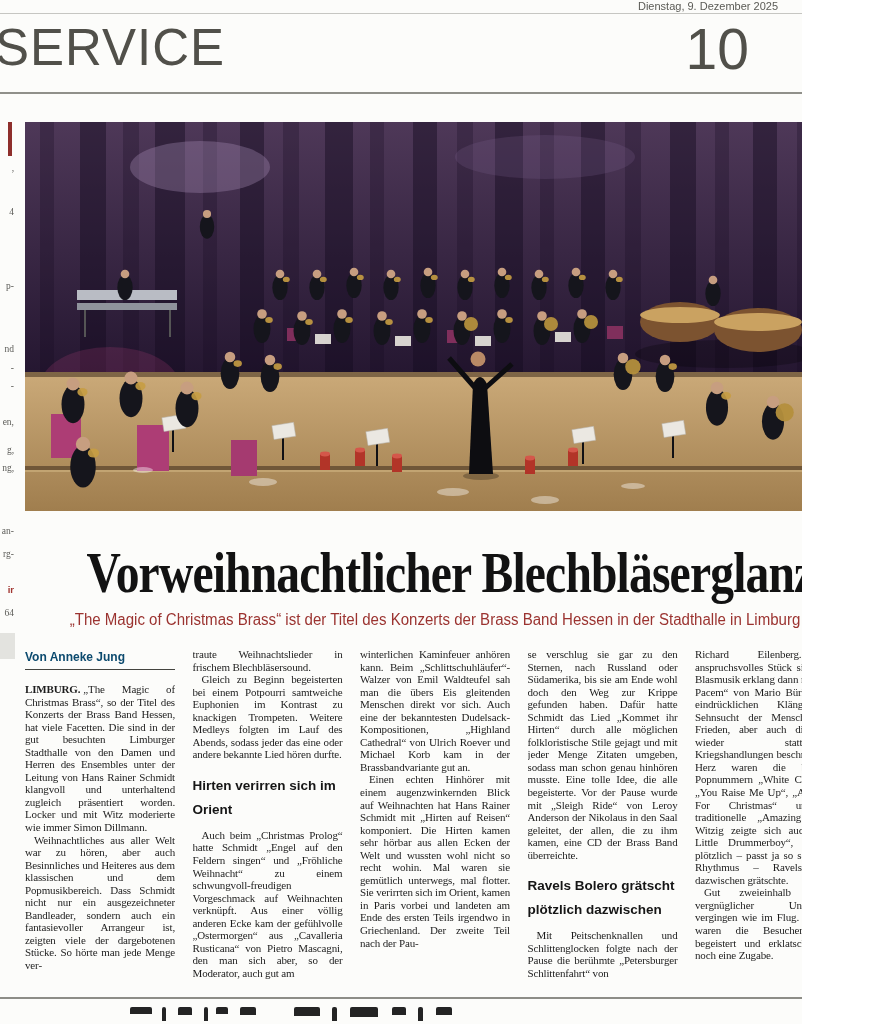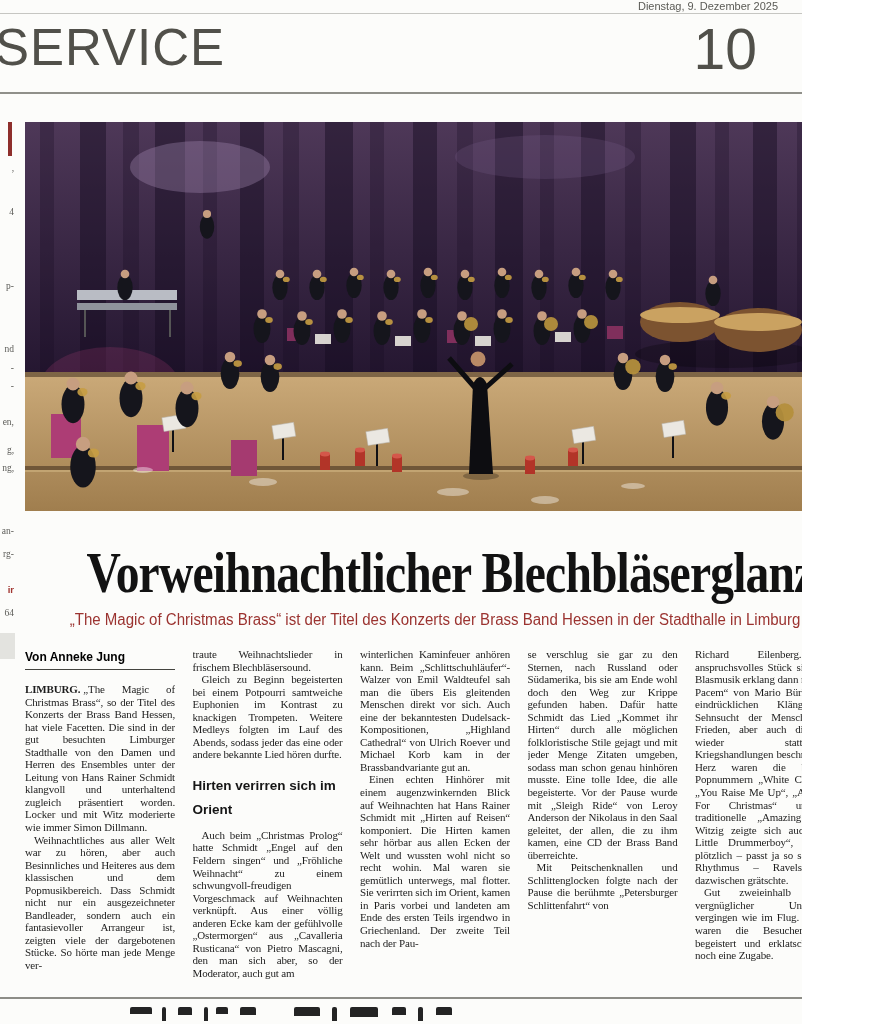--- a/index.html
+++ b/index.html
@@ -6,21 +6,21 @@
   .page{position:relative;width:802px;height:1024px;background:#fcfcfa;overflow:hidden;
         font-family:"Liberation Serif",serif;color:#1d1d1d;}
   .rule{position:absolute;left:0;width:846px;background:#c6c6c2;height:1px;}
   .rule-top{top:13px;}
   .rule-header{top:92px;height:2px;background:#90908a;}
   .rule-bottom{top:997px;height:2px;background:#8d8d87;}
   .dateline{position:absolute;top:0;right:24px;font-family:"Liberation Sans",sans-serif;
             font-size:11px;color:#5a5a55;}
   .section-title{position:absolute;top:18px;left:-5px;font-family:"Liberation Sans",sans-serif;
                  font-size:51px;font-weight:500;color:#51504a;letter-spacing:1px;}
-  .page-number{position:absolute;top:16px;right:45px;font-family:"Liberation Sans",sans-serif;
+  .page-number{position:absolute;top:16px;right:53px;font-family:"Liberation Sans",sans-serif;
                font-size:57px;font-weight:500;color:#51504a;margin-left:24px;}
   
   .left-strip span{position:absolute;left:0;width:14px;text-align:right;font-size:9.5px;
                    color:#5c5c58;line-height:10px;}
   .left-strip .red{color:#a13530;font-family:"Liberation Sans",sans-serif;font-weight:bold;}
   .left-red-bar{position:absolute;left:8px;top:122px;width:4px;height:34px;background:#8e2f2c;}
   .left-gray-box{position:absolute;left:0;top:633px;width:15px;height:26px;background:#e3e3df;}
   .photo{position:absolute;left:25px;top:122px;width:820px;height:389px;margin:0;background:#241630;}
   .photo svg{display:block;}
   .caption-row{position:absolute;left:25px;top:518px;width:820px;display:flex;
@@ -34,21 +34,21 @@
   .subheadline{position:absolute;left:25px;top:611px;width:820px;margin:0;text-align:center;
                font-family:"Liberation Sans",sans-serif;font-weight:500;font-size:16px;
                color:#9b3330;white-space:nowrap;transform:scaleX(.94);transform-origin:center;}
   .article{position:absolute;left:25px;top:648px;width:820px;height:349px;display:flex;
            justify-content:space-between;}
   .col{width:150px;height:349px;overflow:hidden;}
   .col p{margin:0;font-size:11px;line-height:12.55px;text-align:justify;letter-spacing:-.15px;
          color:#1d1d1d;hyphens:auto;-webkit-hyphens:auto;}
   .col p.indent{text-indent:9px;}
   .lead-in{font-weight:bold;margin-right:3px;}
-  .byline{font-family:"Liberation Sans",sans-serif;font-weight:bold;font-size:12px;color:#000000;
+  .byline{font-family:"Liberation Sans",sans-serif;font-weight:bold;font-size:12px;color:#0c4a6e;
           padding:2px 0 5px 0;border-bottom:1.5px solid #44443f;margin-bottom:13px;}
   .col-subhead{font-family:"Liberation Sans",sans-serif;font-size:13.5px;line-height:24px;
                font-weight:bold;color:#161616;margin:13px 0 7px 0;}
   
   .cutoff-strip{position:absolute;left:118px;top:1007px;width:540px;height:17px;overflow:hidden;}
   .cutoff-strip i{position:absolute;top:0;background:#242424;border-radius:2px 2px 0 0;}
 </style>
 </head>
 <body>
 
@@ -311,20 +311,21 @@
       <p class="indent">Gleich zu Beginn begeisterten bei einem Potpourri samtweiche Euphonien im Kontrast zu knackigen Trompeten. Weitere Medleys folgten im Lauf des Abends, sodass jeder das eine oder andere bekannte Lied hören durfte.</p>
       <h3 class="col-subhead">Hirten verirren sich im Orient</h3>
       <p class="indent">Auch beim „Christmas Prolog“ hatte Schmidt „Engel auf den Feldern singen“ und „Fröhliche Weihnacht“ zu einem schwungvoll-freudigen Vorgeschmack auf Weihnachten verknüpft. Aus einer völlig anderen Ecke kam der gefühlvolle „Ostermorgen“ aus „Cavalleria Rusticana“ von Pietro Mascagni, den man sich aber, so der Moderator, auch gut am</p>
     </div>
     <div class="col">
       <p>winterlichen Kaminfeuer anhören kann. Beim „Schlittschuhläufer“-Walzer von Emil Waldteufel sah man die übers Eis gleitenden Menschen direkt vor sich. Auch eine der bekanntesten Dudelsack-Kompositionen, „Highland Cathedral“ von Ulrich Roever und Michael Korb kam in der Brassbandvariante gut an.</p>
       <p class="indent">Einen echten Hinhörer mit einem augenzwinkernden Blick auf Weihnachten hat Hans Rainer Schmidt mit „Hirten auf Reisen“ komponiert. Die Hirten kamen sehr hörbar aus allen Ecken der Welt und wussten wohl nicht so recht wohin. Mal waren sie gemütlich unterwegs, mal flotter. Sie verirrten sich im Orient, kamen in Paris vorbei und landeten am Ende des ersten Teils irgendwo in Griechenland. Der zweite Teil nach der Pau-</p>
     </div>
     <div class="col">
       <p>se verschlug sie gar zu den Sternen, nach Russland oder Südamerika, bis sie am Ende wohl doch den Weg zur Krippe gefunden haben. Dafür hatte Schmidt das Lied „Kommet ihr Hirten“ durch alle möglichen folkloristische Stile gejagt und mit jeder Menge Zitaten umgeben, sodass man schon genau hinhören musste. Eine tolle Idee, die alle begeisterte. Vor der Pause wurde mit „Sleigh Ride“ von Leroy Anderson der Nikolaus in den Saal geleitet, der allen, die zu ihm kamen, eine CD der Brass Band überreichte.</p>
+      <h3 class="col-subhead">Ravels Bolero grätscht plötzlich dazwischen</h3>
       <p class="indent">Mit Peitschenknallen und Schlittenglocken folgte nach der Pause die berühmte „Petersburger Schlittenfahrt“ von</p>
     </div>
     <div class="col">
       <p>Richard Eilenberg. Ein anspruchsvolles Stück sinfonische Blasmusik erklang dann mit „Terra Pacem“ von Mario Bürki, das in eindrücklichen Klängen die Sehnsucht der Menschen nach Frieden, aber auch die immer wieder stattfindenden Kriegshandlungen beschreibt. Fürs Herz waren die bekannten Popnummern „White Christmas“, „You Raise Me Up“, „All I Need For Christmas“ und das traditionelle „Amazing Grace“. Witzig zeigte sich auch „ The Little Drummerboy“, bei dem plötzlich – passt ja so schön zum Rhythmus – Ravels Bolero dazwischen grätschte.</p>
       <p class="indent">Gut zweieinhalb Stunden vergnüglicher Unterhaltung vergingen wie im Flug. Am Ende waren die Besucher restlos begeistert und erklatschten sich noch eine Zugabe.</p>
     </div>
   </div>
 
   <div class="rule rule-bottom"></div>
 

